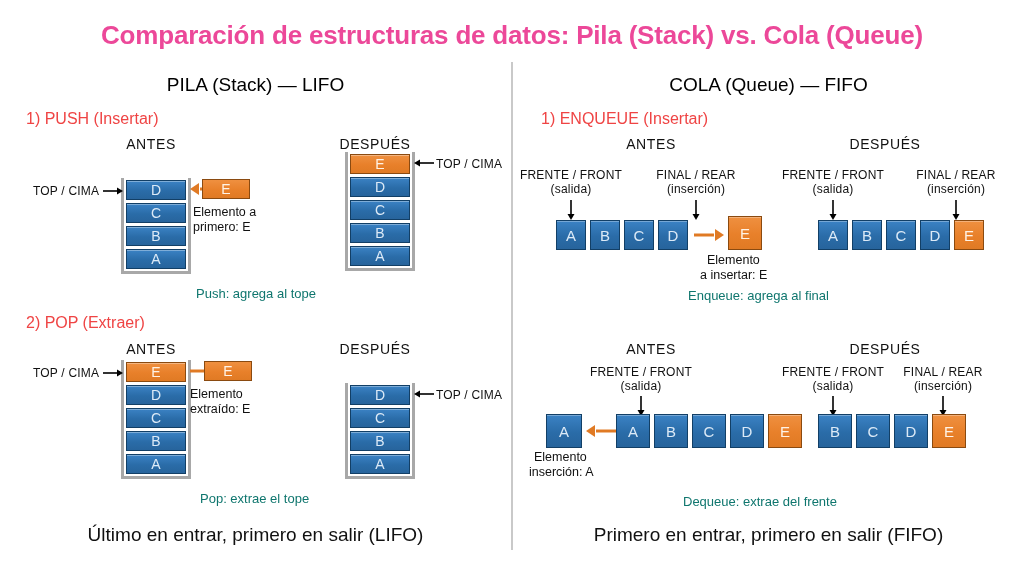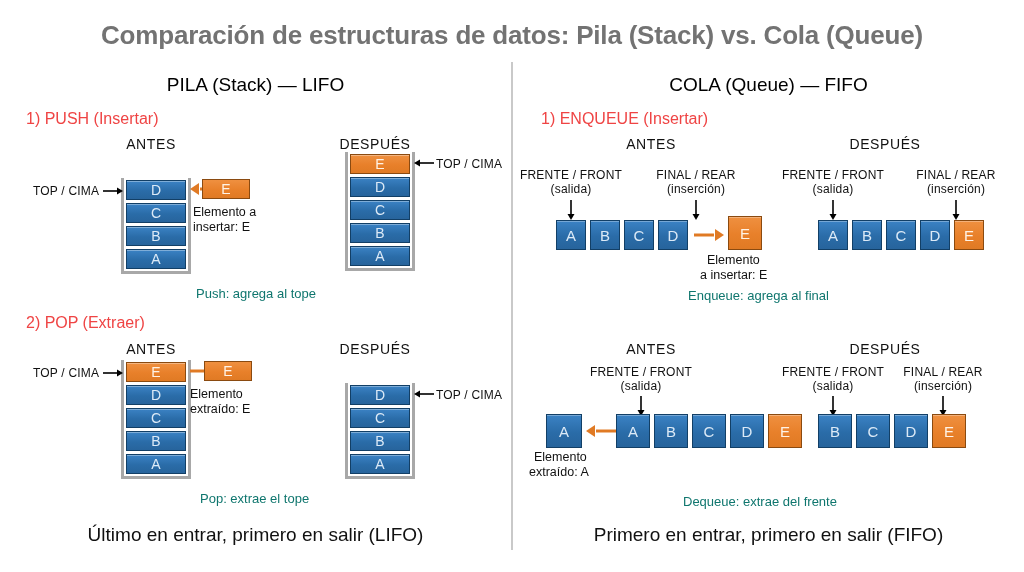--- a/index.html
+++ b/index.html
@@ -18,21 +18,21 @@
   }
   .abs { position: absolute; }
 
   
   #title {
     left: 0; top: 20px; width: 1024px;
     text-align: center;
     font-size: 26px;
     font-weight: 700;
     letter-spacing: -0.2px;
-    color: #737373;
+    color: #ec4899;
   }
 
   
   #divider {
     left: 511px; top: 62px;
     width: 2px; height: 488px;
     background: #c9c9c9;
   }
 
   
@@ -184,21 +184,21 @@
     <line x1="0" y1="5" x2="14" y2="5" stroke="#000" stroke-width="1.6"></line>
     <polygon points="14,1.5 20,5 14,8.5" fill="#000"></polygon>
   </svg>
 
   <svg class="abs arrow" style="left:190px;top:182px;" width="30" height="14">
     <line x1="30" y1="7" x2="10" y2="7" stroke="#e07a24" stroke-width="3"></line>
     <polygon points="9,1 0,7 9,13" fill="#e07a24"></polygon>
   </svg>
   <div class="abs solo" style="left:202px;top:179px;">E</div>
   <div class="abs note" style="left:193px;top:205px;">Elemento a</div>
-  <div class="abs note" style="left:193px;top:220px;">insertar: E</div>
+  <div class="abs note" style="left:193px;top:220px;">primero: E</div>
 
   <div class="abs stack open-top" style="left:345px;top:152px;">
     <div class="cell orange">E</div>
     <div class="cell">D</div>
     <div class="cell">C</div>
     <div class="cell">B</div>
     <div class="cell">A</div>
   </div>
   <svg class="abs arrow" style="left:414px;top:158px;" width="20" height="10">
     <line x1="20" y1="5" x2="6" y2="5" stroke="#000" stroke-width="1.6"></line>
@@ -317,21 +317,21 @@
 
   <div class="abs ptr-label center" style="left:581px;top:365px;width:120px;">FRENTE / FRONT</div>
   <div class="abs ptr-label center" style="left:581px;top:379px;width:120px;">(salida)</div>
   <svg class="abs arrow" style="left:636px;top:396px;" width="10" height="20">
     <line x1="5" y1="0" x2="5" y2="14" stroke="#000" stroke-width="1.6"></line>
     <polygon points="1.5,14 5,20 8.5,14" fill="#000"></polygon>
   </svg>
 
   <div class="abs qcell" style="left:546px;top:414px;width:36px;height:34px;">A</div>
   <div class="abs note" style="left:534px;top:450px;">Elemento</div>
-  <div class="abs note" style="left:529px;top:465px;">extraído: A</div>
+  <div class="abs note" style="left:529px;top:465px;">inserción: A</div>
 
   <svg class="abs arrow" style="left:586px;top:424px;" width="30" height="14">
     <line x1="30" y1="7" x2="10" y2="7" stroke="#e07a24" stroke-width="3"></line>
     <polygon points="9,1 0,7 9,13" fill="#e07a24"></polygon>
   </svg>
 
   <div class="abs queue" style="left:616px;top:414px;">
     <div class="qcell" style="width:34px;height:34px;">A</div>
     <div class="qcell" style="width:34px;height:34px;">B</div>
     <div class="qcell" style="width:34px;height:34px;">C</div>

